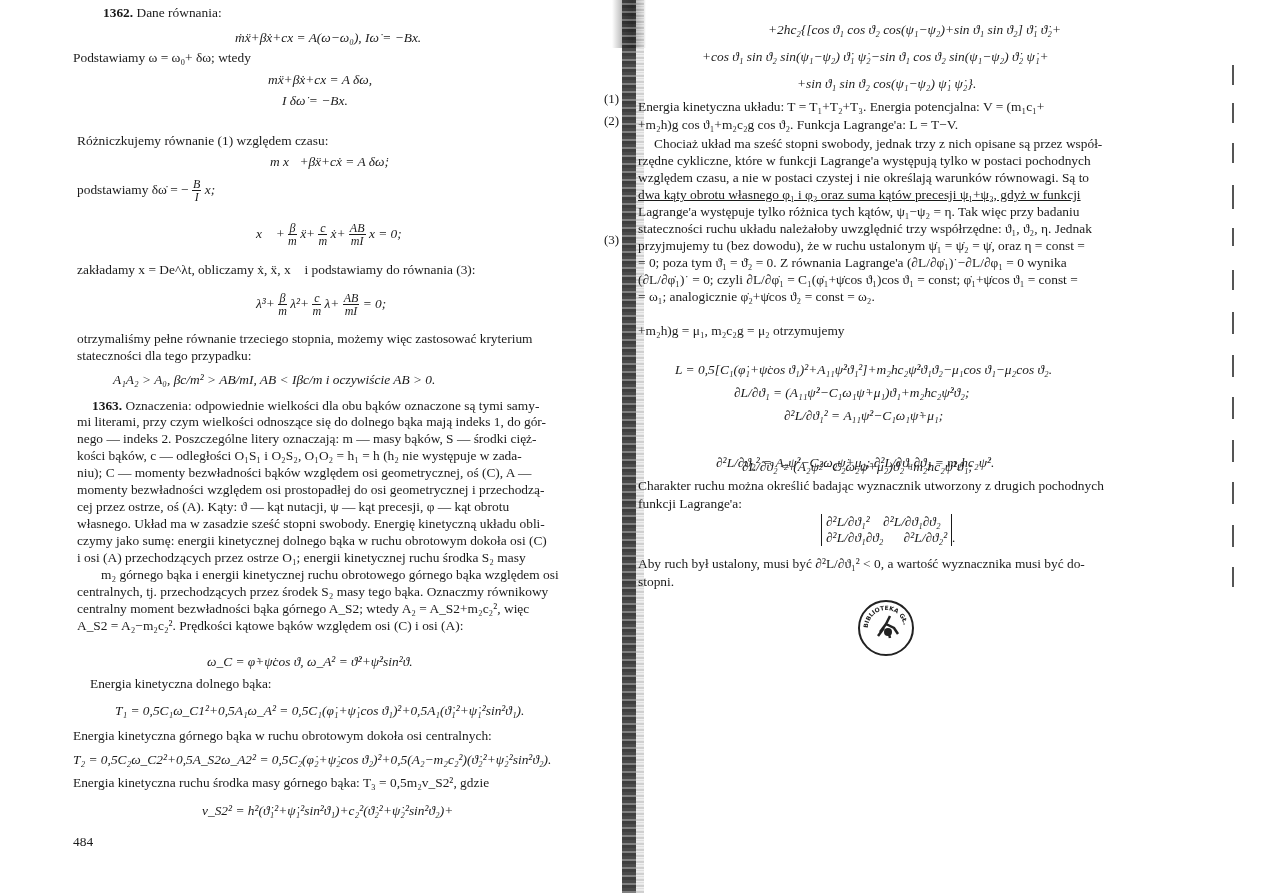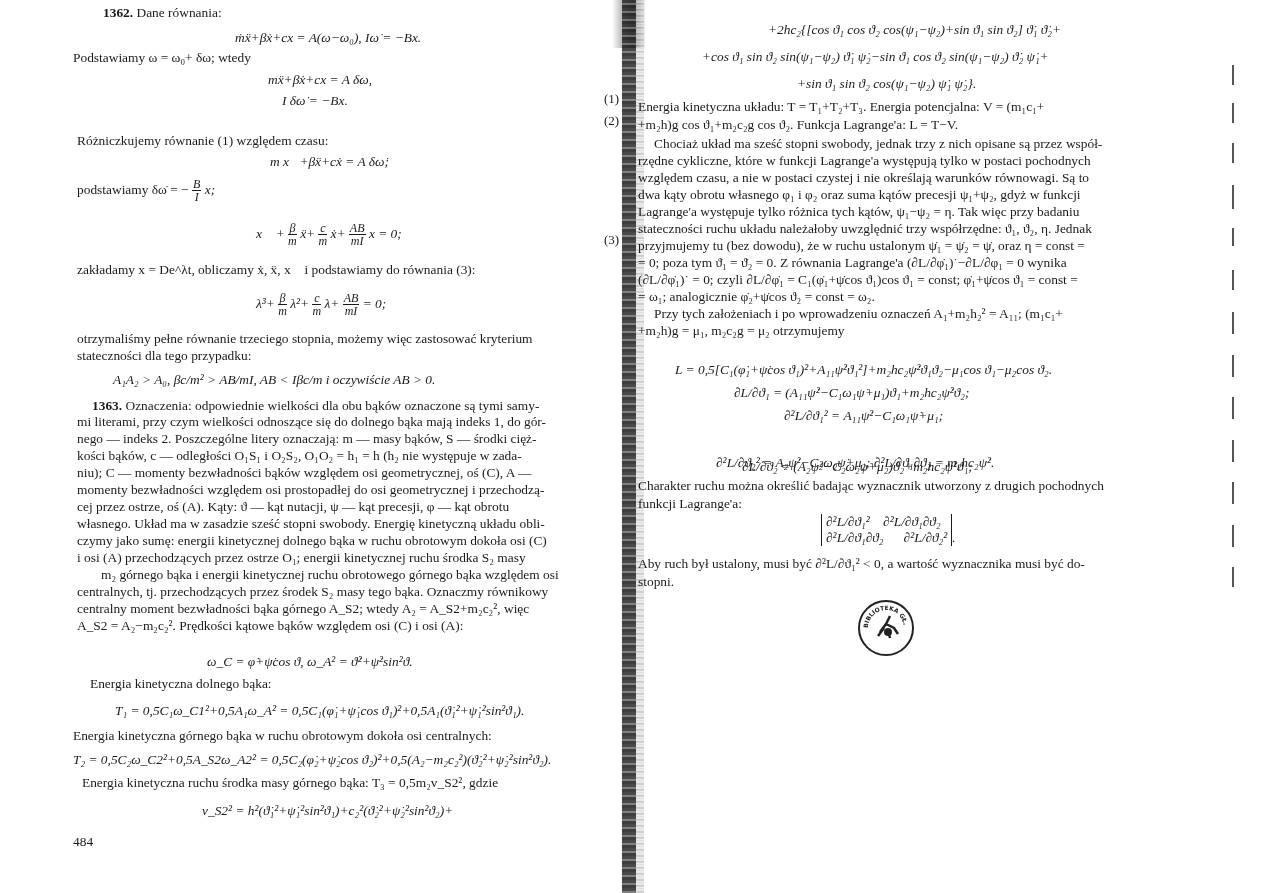--- a/index.html
+++ b/index.html
@@ -99,45 +99,44 @@
   <div class="line" style="left:77px;top:567px;margin-left:24px;">m₂ górnego bąka i energii kinetycznej ruchu obrotowego górnego bąka względem osi</div>
   <div class="line" style="left:77px;top:584px;">centralnych, tj. przechodzących przez środek S₂ masy tego bąka. Oznaczmy równikowy</div>
   <div class="line" style="left:77px;top:601px;">centralny moment bezwładności bąka górnego A_S2; wtedy A₂ = A_S2+m₂c₂², więc</div>
   <div class="line" style="left:77px;top:618px;">A_S2 = A₂−m₂c₂². Prędkości kątowe bąków względem osi (C) i osi (A):</div>
 
   <div class="line eq" style="left:207px;top:654px;">ω_C = φ̇+ψ̇cos ϑ,    ω_A² = ϑ̇²+ψ̇²sin²ϑ.</div>
   <div class="line" style="left:90px;top:676px;">Energia kinetyczna dolnego bąka:</div>
   <div class="line eq" style="left:115px;top:703px;">T₁ = 0,5C₁ω_C1²+0,5A₁ω_A² = 0,5C₁(φ̇₁+ψ̇₁cos ϑ₁)²+0,5A₁(ϑ̇₁²+ψ̇₁²sin²ϑ₁).</div>
   <div class="line" style="left:73px;top:728px;">Energia kinetyczna górnego bąka w ruchu obrotowym dokoła osi centralnych:</div>
   <div class="line eq" style="left:73px;top:752px;">T₂ = 0,5C₂ω_C2²+0,5A_S2ω_A2² = 0,5C₂(φ̇₂+ψ̇₂cos ϑ₂)²+0,5(A₂−m₂c₂²)(ϑ̇₂²+ψ̇₂²sin²ϑ₂).</div>
-  <div class="line" style="left:82px;top:775px;">Energia kinetyczna ruchu środka masy górnego bąka: T₃ = 0,5m₂v_S2², gdzie</div>
+  <div class="line" style="left:73px;top:775px;">Energia kinetyczna ruchu środka masy górnego bąka: T₃ = 0,5m₂v_S2², gdzie</div>
   <div class="line eq" style="left:202px;top:803px;">v_S2² = h²(ϑ̇₁²+ψ̇₁²sin²ϑ₁)+c₂²(ϑ̇₂²+ψ̇₂²sin²ϑ₂)+</div>
 
   <div class="page-number">484</div>
 </div>
 
 <div id="right-page" class="page">
   <div class="line eq" style="left:140px;top:22px;">+2hc₂{[cos ϑ₁ cos ϑ₂ cos(ψ₁−ψ₂)+sin ϑ₁ sin ϑ₂] ϑ̇₁ ϑ̇₂+</div>
   <div class="line eq" style="left:74px;top:49px;">+cos ϑ₁ sin ϑ₂ sin(ψ₁−ψ₂) ϑ̇₁ ψ̇₂−sin ϑ₁ cos ϑ₂ sin(ψ₁−ψ₂) ϑ̇₂ ψ̇₁+</div>
   <div class="line eq" style="left:169px;top:76px;">+sin ϑ₁ sin ϑ₂ cos(ψ₁−ψ₂) ψ̇₁ ψ̇₂}.</div>
   <div class="line" style="left:10px;top:99px;">Energia kinetyczna układu:   T = T₁+T₂+T₃.   Energia potencjalna:   V = (m₁c₁+</div>
   <div class="line" style="left:10px;top:117px;">+m₂h)g cos ϑ₁+m₂c₂g cos ϑ₂. Funkcja Lagrange'a:   L = T−V.</div>
 
   <div class="line" style="left:26px;top:136px;">Chociaż układ ma sześć stopni swobody, jednak trzy z nich opisane są przez współ-</div>
   <div class="line" style="left:10px;top:153px;">rzędne cykliczne, które w funkcji Lagrange'a występują tylko w postaci pochodnych</div>
   <div class="line" style="left:10px;top:170px;">względem czasu, a nie w postaci czystej i nie określają warunków równowagi. Są to</div>
-  <div class="line" style="left:10px;top:187px;">dwa kąty obrotu własnego φ₁ i φ₂ oraz suma kątów precesji ψ₁+ψ₂, gdyż w funkcji</div>
+  <div class="line" style="left:10px;top:187px;text-decoration:underline;">dwa kąty obrotu własnego φ₁ i φ₂ oraz suma kątów precesji ψ₁+ψ₂, gdyż w funkcji</div>
   <div class="line" style="left:10px;top:204px;">Lagrange'a występuje tylko różnica tych kątów, ψ₁−ψ₂ = η. Tak więc przy badaniu</div>
   <div class="line" style="left:10px;top:221px;">stateczności ruchu układu należałoby uwzględnić trzy współrzędne: ϑ₁, ϑ₂, η. Jednak</div>
   <div class="line" style="left:10px;top:238px;">przyjmujemy tu (bez dowodu), że w ruchu ustalonym ψ̇₁ = ψ̇₂ = ψ̇, oraz η = const =</div>
   <div class="line" style="left:10px;top:255px;">= 0; poza tym ϑ̇₁ = ϑ̇₂ = 0. Z równania Lagrange'a (∂L/∂φ̇₁)˙−∂L/∂φ₁ = 0 wynika</div>
   <div class="line" style="left:10px;top:272px;">(∂L/∂φ̇₁)˙ = 0; czyli ∂L/∂φ̇₁ = C₁(φ̇₁+ψ̇cos ϑ₁)cos ϑ₁ = const; φ̇₁+ψ̇cos ϑ₁ = const =</div>
   <div class="line" style="left:10px;top:289px;">= ω₁; analogicznie φ̇₂+ψ̇cos ϑ₂ = const = ω₂.</div>
 
-  <div class="line" style="left:26px;top:306px;">Przy tych założeniach i po wprowadzeniu oznaczeń A₁+m₂h₂² = A₁₁; (m₁c₁+</div>
   <div class="line" style="left:10px;top:323px;">+m₂h)g = μ₁,    m₂c₂g = μ₂ otrzymujemy</div>
 
   <div class="line eq" style="left:47px;top:362px;">L = 0,5[C₁(φ̇₁+ψ̇cos ϑ₁)²+A₁₁ψ̇²ϑ₁²]+m₂hc₂ψ̇²ϑ₁ϑ₂−μ₁cos ϑ₁−μ₂cos ϑ₂.</div>
   <div class="line eq" style="left:106px;top:385px;">∂L/∂ϑ₁ = (A₁₁ψ̇²−C₁ω₁ψ̇+μ₁)ϑ₁+m₂hc₂ψ̇²ϑ₂;</div>
   <div class="line eq" style="left:156px;top:408px;">∂²L/∂ϑ₁² = A₁₁ψ̇²−C₁ω₁ψ̇+μ₁;</div>
   <div class="line eq" style="left:114px;top:431px;margin-top:28px;">∂L/∂ϑ₂ = (A₂ψ̇²−C₂ω₂ψ̇+μ₂)ϑ₂+m₂hc₂ψ̇²ϑ₁;</div>
   <div class="line eq" style="left:88px;top:455px;">∂²L/∂ϑ₂² = A₂ψ̇²−C₂ω₂ψ̇+μ₂;    ∂²L/∂ϑ₁∂ϑ₂ = m₂hc₂ψ̇².</div>
 
   <div class="line" style="left:10px;top:478px;">Charakter ruchu można określić badając wyznacznik utworzony z drugich pochodnych</div>
   <div class="line" style="left:10px;top:496px;">funkcji Lagrange'a:</div>

